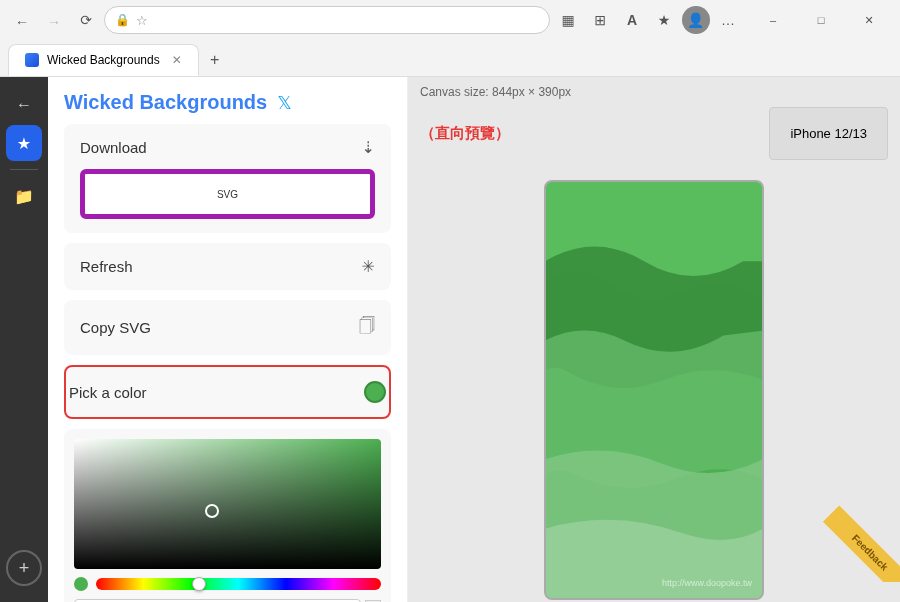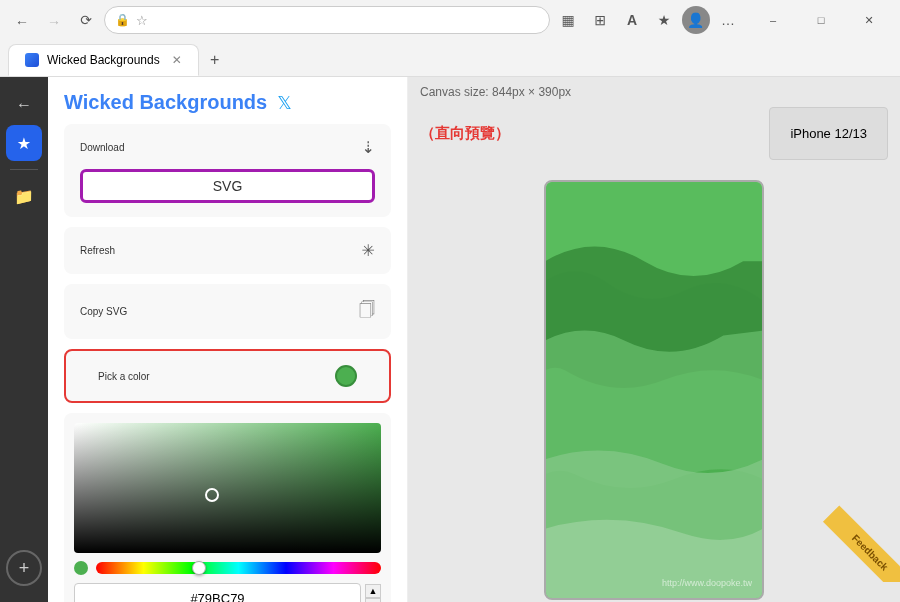--- a/index.html
+++ b/index.html
@@ -181,48 +181,48 @@
       border-radius: 8px;
       padding: 14px 16px;
       margin-bottom: 10px;
     }
     .section-row {
       display: flex;
       align-items: center;
       justify-content: space-between;
     }
     .section-label {
-      font-size: 10px;
+      font-size: 15px;
       color: #333;
       font-weight: 400;
     }
     .section-icon { color: #555; font-size: 16px; }
 
     
     .download-btns {
       display: flex;
       gap: 10px;
       margin-top: 12px;
     }
     .dl-btn {
       flex: 1;
-      height: 34px;
-      border: 3px solid #a21caf;
+      height: 50px;
+      border: 5px solid #a21caf;
       border-radius: 6px;
       background: white;
       cursor: pointer;
-      font-size: 14px;
+      font-size: 10px;
       color: #333;
     }
 
     
     .pick-color-card {
       background: #f8f8f8;
       border-radius: 8px;
-      padding: 14px 32px;
+      padding: 14px 3px;
       margin-bottom: 10px;
       border: 2px solid #e53935;
       position: relative;
     }
     .color-dot {
       width: 22px; height: 22px;
       border-radius: 50%;
       background: #4caf50;
       border: 2px solid #388e3c;
     }

